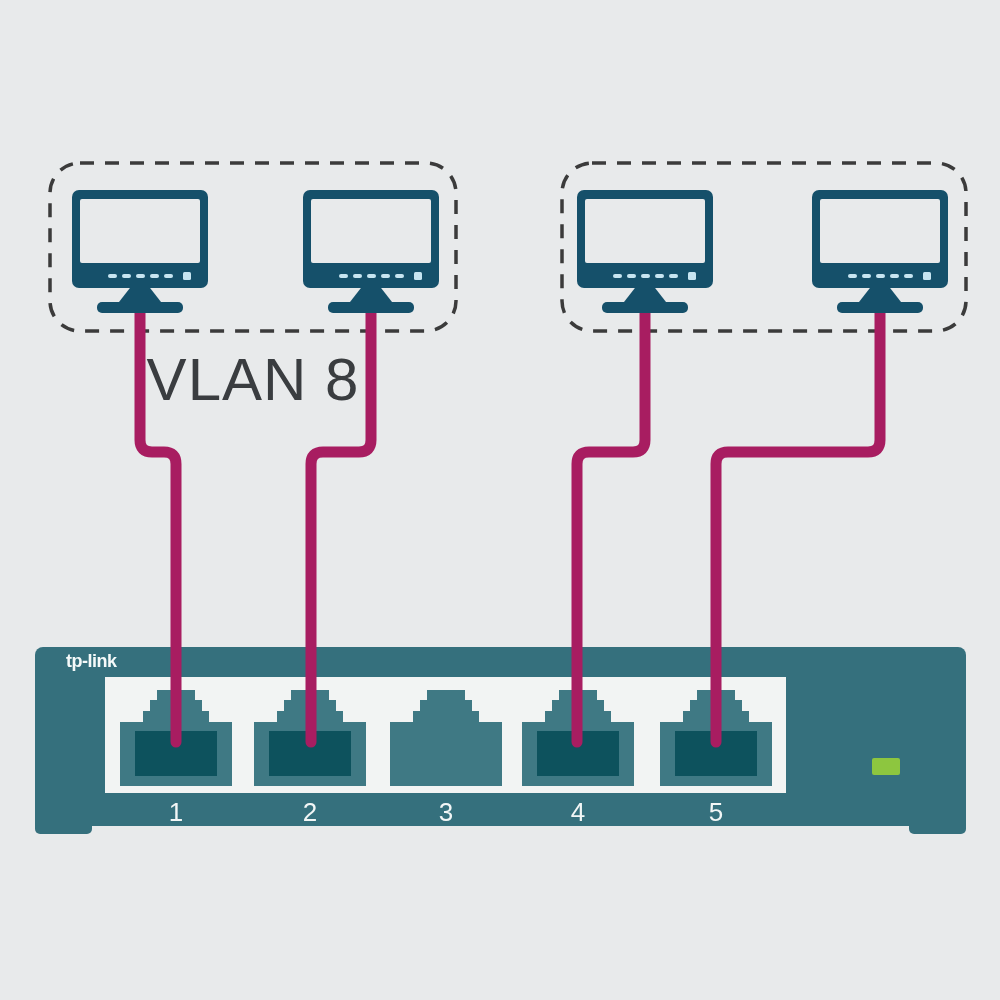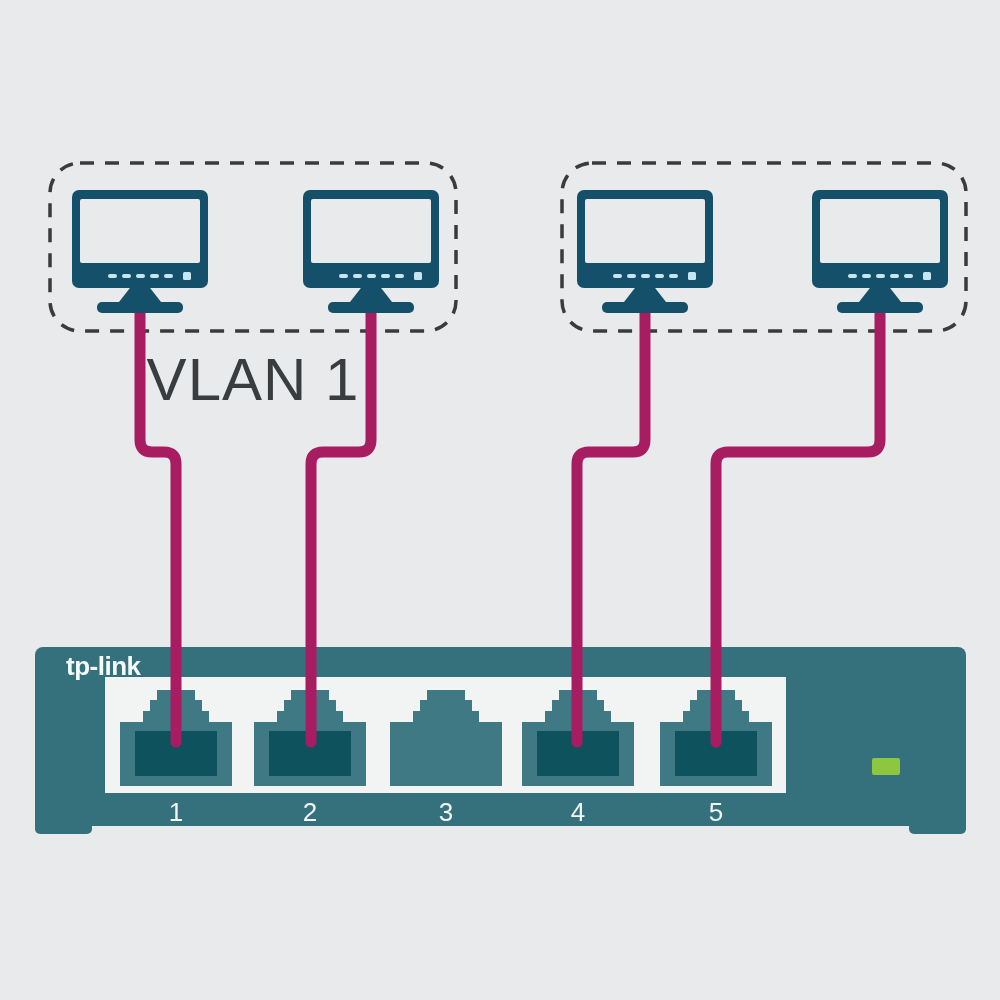--- a/index.html
+++ b/index.html
@@ -16,21 +16,21 @@
   .switch-foot{
     position:absolute;top:812px;height:22px;background:#35707d;
     border-radius:0 0 5px 5px;
   }
   .switch-body{
     position:absolute;left:35px;top:647px;width:931px;height:179px;
     background:#35707d;border-radius:8px 8px 4px 4px;
   }
   .switch-brand{
     position:absolute;left:66px;top:651px;color:#f5fafa;
-    font-size:26px;font-weight:bold;letter-spacing:-0.5px;
+    font-size:18px;font-weight:bold;letter-spacing:-0.5px;
   }
   .port-panel{
     position:absolute;left:105px;top:677px;width:681px;height:116px;
     background:#f2f4f3;
   }
   .rj45{
     position:absolute;top:690px;width:112px;height:96px;background:#3f7984;
     clip-path:polygon(
       37px 0, 75px 0, 75px 10px, 82px 10px, 82px 21px, 89px 21px, 89px 32px,
       112px 32px, 112px 96px, 0 96px, 0 32px, 23px 32px, 23px 21px,
@@ -176,15 +176,15 @@
       <div class="mon-dash" style="left:50px;"></div>
       <div class="mon-dash" style="left:64px;"></div>
       <div class="mon-dash" style="left:78px;"></div>
       <div class="mon-dash" style="left:92px;"></div>
       <div class="mon-square"></div>
     </div>
     <div class="mon-neck"></div>
     <div class="mon-base"></div>
   </div>
 
-  <div class="vlan-label" style="left:50px;width:406px;">VLAN 1</div>
+  <div class="vlan-label" style="left:50px;width:406px;">VLAN 8</div>
 
 </div>
 
 </body></html>

